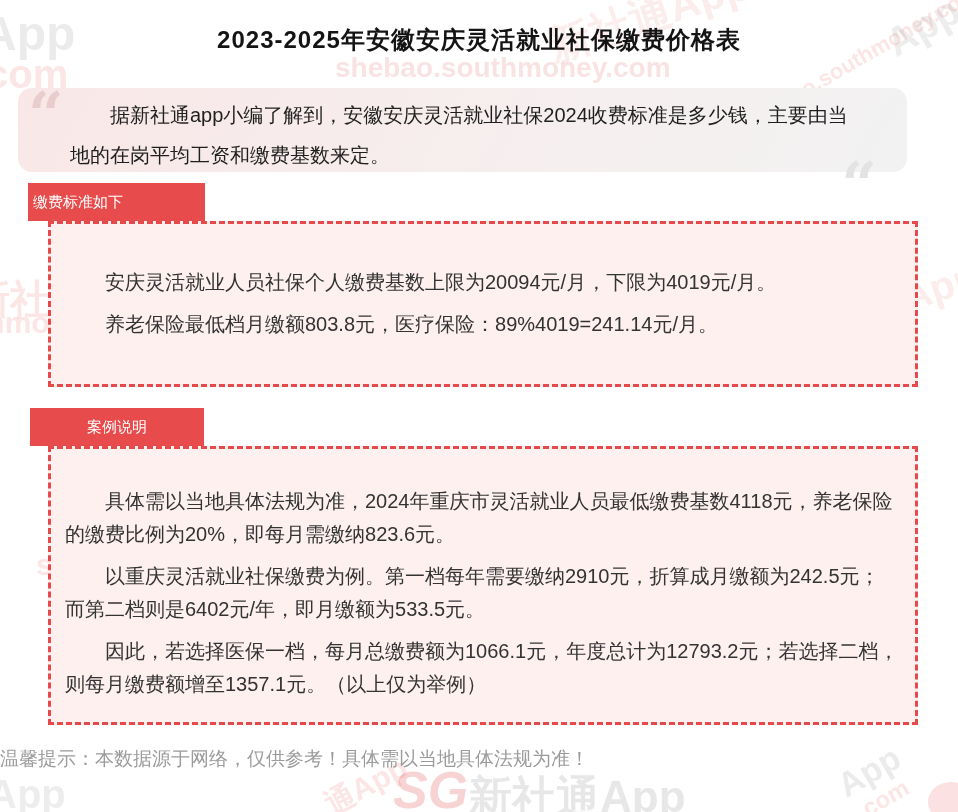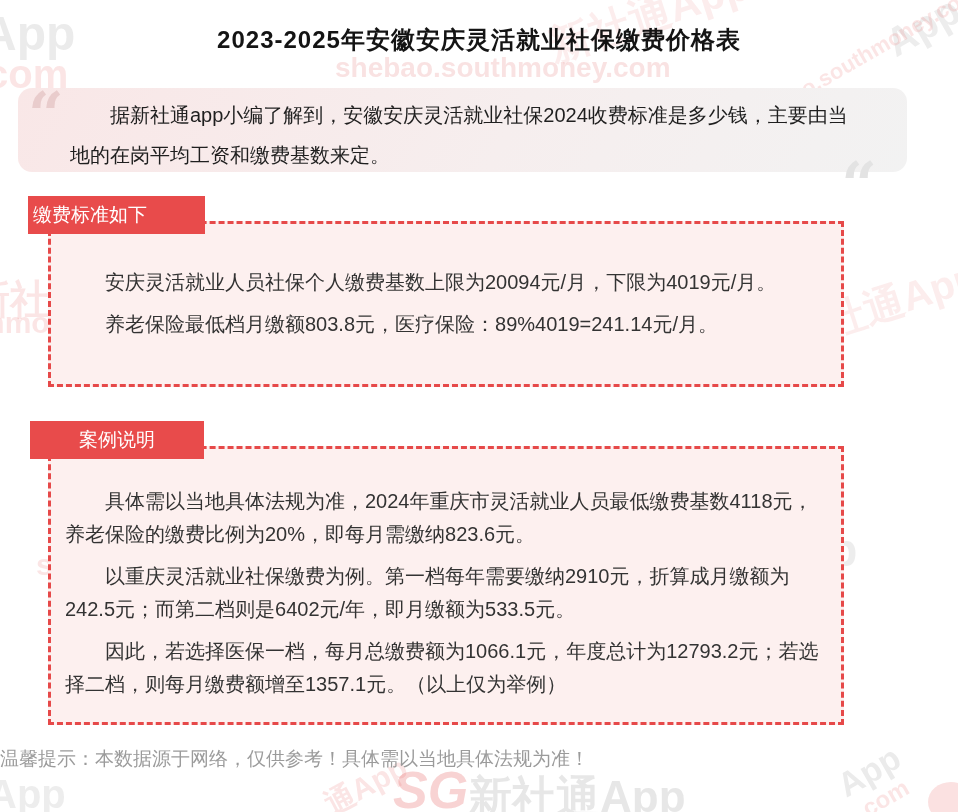--- a/index.html
+++ b/index.html
@@ -40,30 +40,29 @@
     font-size:62px; font-weight:bold; line-height:1;
     height:34px; overflow:hidden;
   }
   .quote-open  { left:10px;  top:-4px;  color:#e9cccc; }
   .quote-close { right:30px; bottom:-16px; color:#e3e3e3; }
 
   
   .section-label {
     position:absolute;
     background:#e84b4b; color:#ffffff;
-    font-size:19px; height:38px; line-height:38px;
+    font-size:15px; height:38px; line-height:38px;
     z-index:6;
-    margin-top:13px;
   }
   .label-1 { left:28px; top:183px; width:177px; padding-left:5px; }
   .label-2 { left:30px; top:408px; width:174px; text-align:center; }
 
   
   .dashed-box {
-    position:absolute; left:48px; width:796px;
+    position:absolute; left:48px; width:870px;
     background:#fdf0ef;
     border:3px dashed #e64949;
     overflow:hidden;
     z-index:3;
   }
   .box-1 { top:221px; height:166px; padding:42px 20px 0 14px; }
   .box-2 { top:446px; height:279px; padding:36px 16px 0 14px; }
   .dashed-box p {
     margin:0 0 9px 0;
     font-size:20px; line-height:33px; color:#333333;

